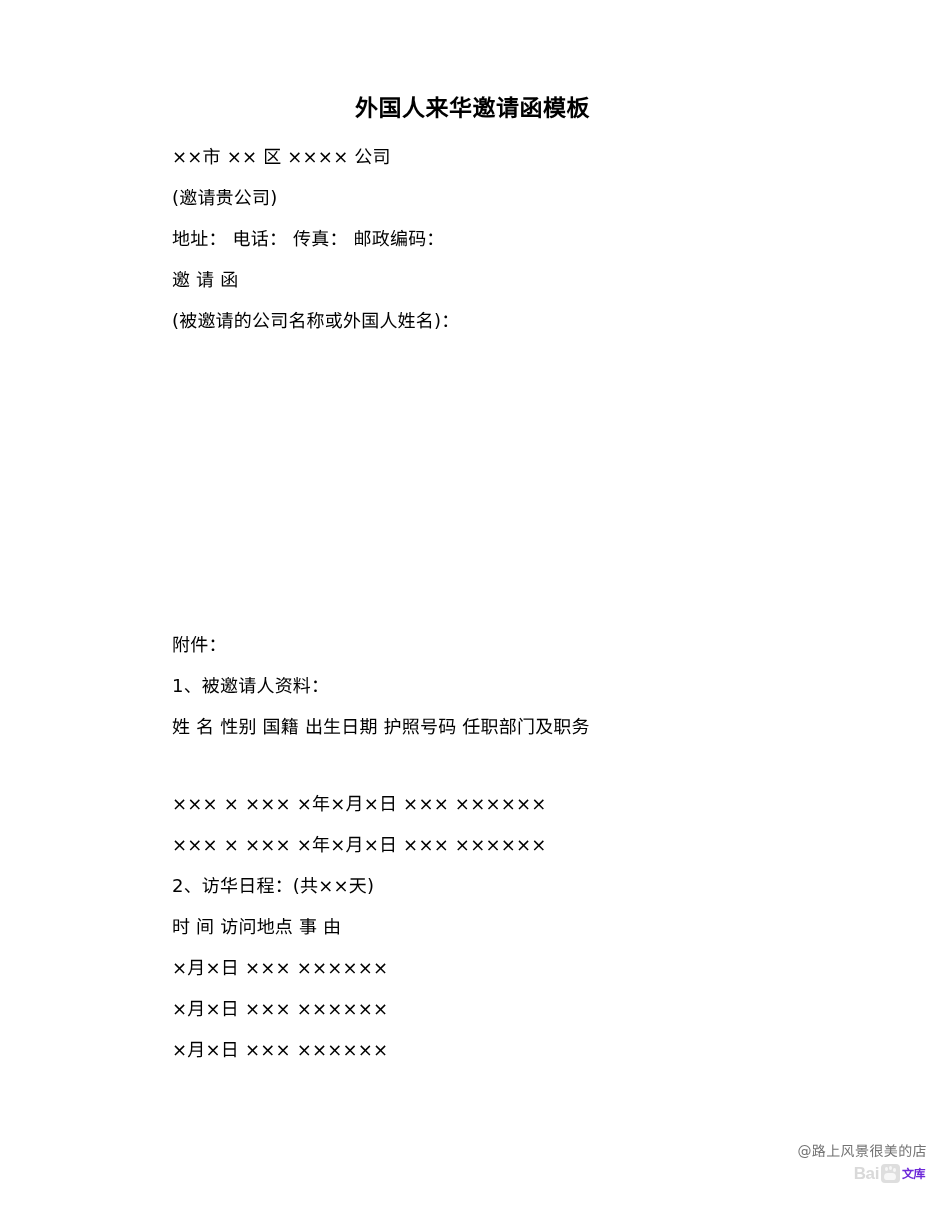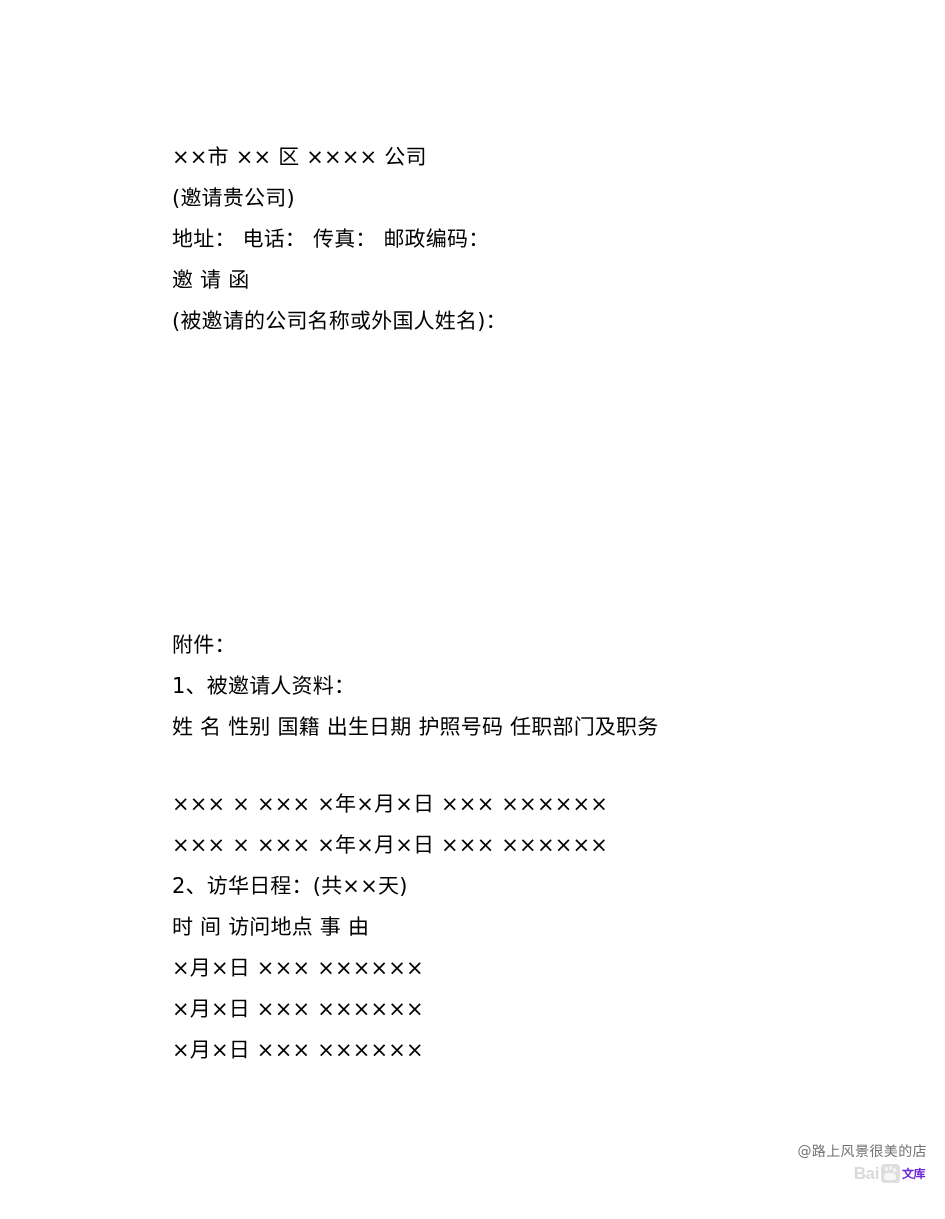--- a/index.html
+++ b/index.html
@@ -36,21 +36,21 @@
     font-weight: bold;
     letter-spacing: 0.5px;
     line-height: 30px;
     white-space: pre;
   }
 
   
   .line {
     position: absolute;
     left: 172px;
-    font-size: 21px;
+    font-size: 18px;
     line-height: 24px;
     white-space: pre;
     letter-spacing: 0.2px;
   }
 
   
   .paragraph {
     position: absolute;
     left: 172px;
     top: 349px;
@@ -132,20 +132,21 @@
     line-height: 18px;
     letter-spacing: -0.5px;
     white-space: pre;
   }
 </style>
 </head>
 <body>
 
 <div class="page">
 
+  <div class="doc-title">外国人来华邀请函模板</div>
 
   <div class="line" style="top:145px;">××市 ×× 区 ×××× 公司</div>
 
   <div class="line" style="top:186px;">(邀请贵公司)</div>
 
   <div class="line" style="top:227px;">地址： 电话： 传真： 邮政编码：</div>
 
   <div class="line" style="top:268px;">邀 请 函</div>
 
   <div class="line" style="top:309px;">(被邀请的公司名称或外国人姓名)：</div>

